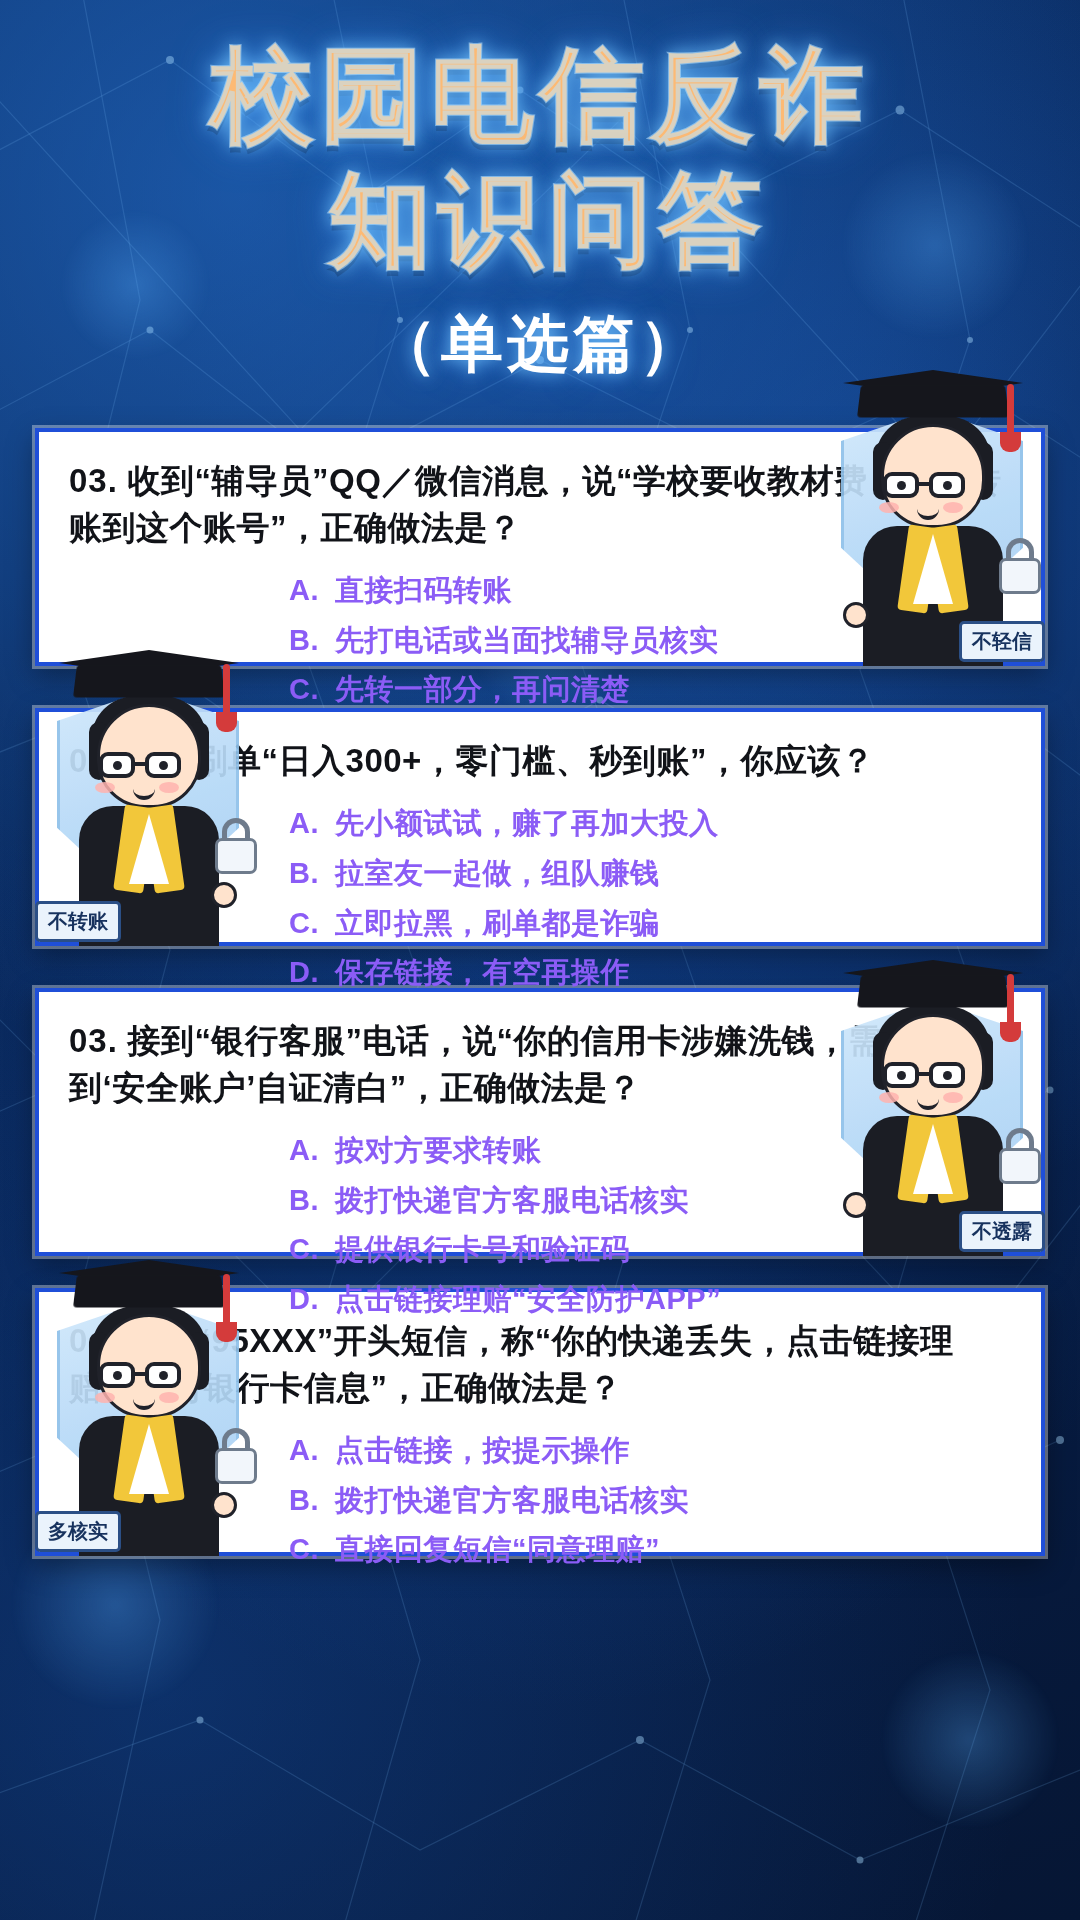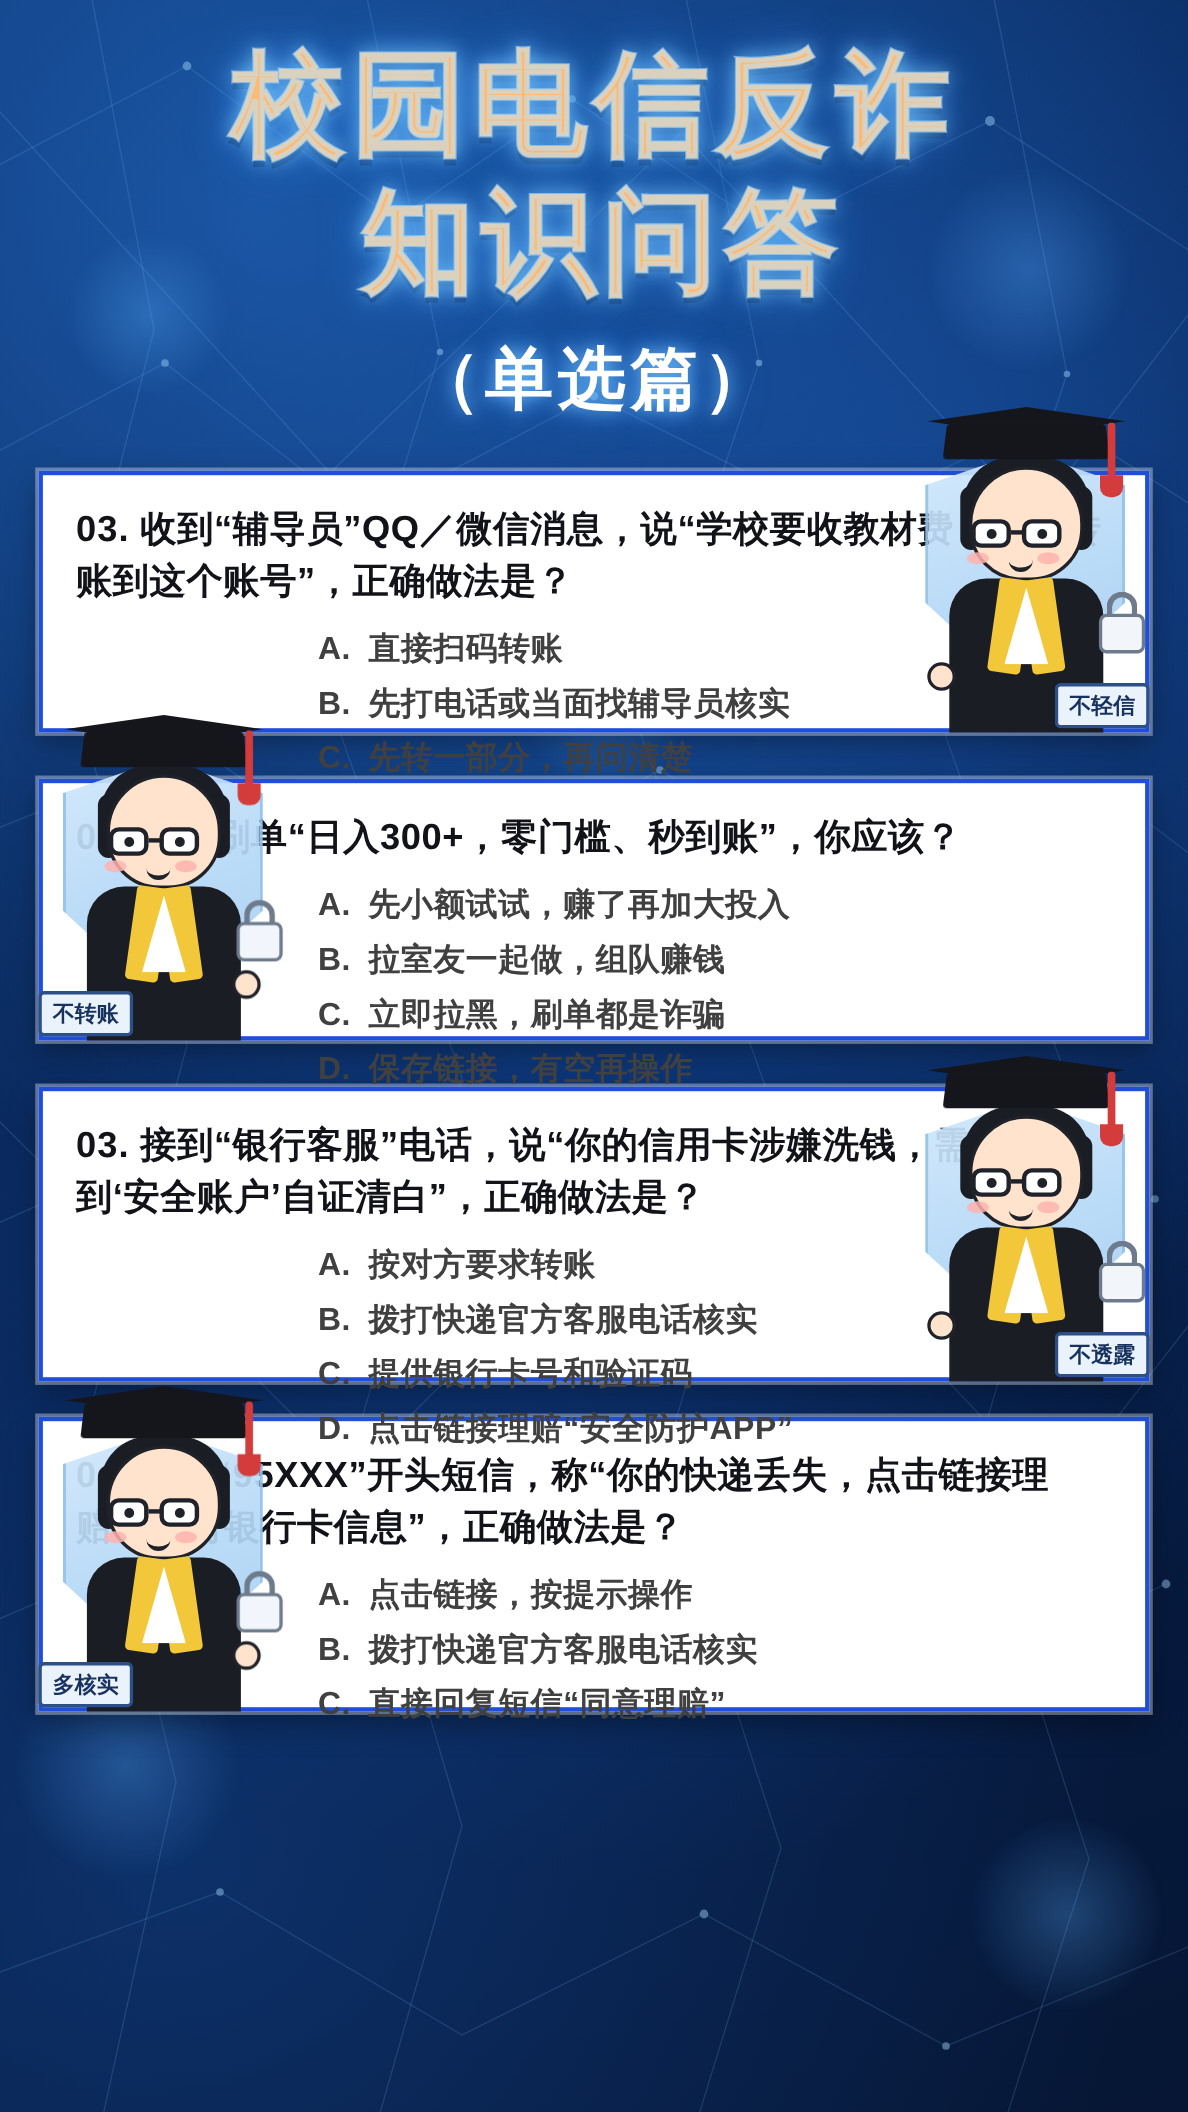--- a/index.html
+++ b/index.html
@@ -70,21 +70,21 @@
   }
   .q-text .num { letter-spacing:1px; }
   .opts {
     padding:8px 30px 26px 30px;
     position:relative;
     z-index:3;
   }
   .opt {
     font-size:29px;
     font-weight:bold;
-    color:#404040;
+    color:#8b5cf6;
     line-height:1.72;
     letter-spacing:.5px;
   }
   .opt .lbl { display:inline-block; width:46px; }
 
   .opts.align-mid { padding-left:250px; }
 
   
   #card1 { top:428px; height:238px; }
   #card2 { top:708px; height:238px; }

